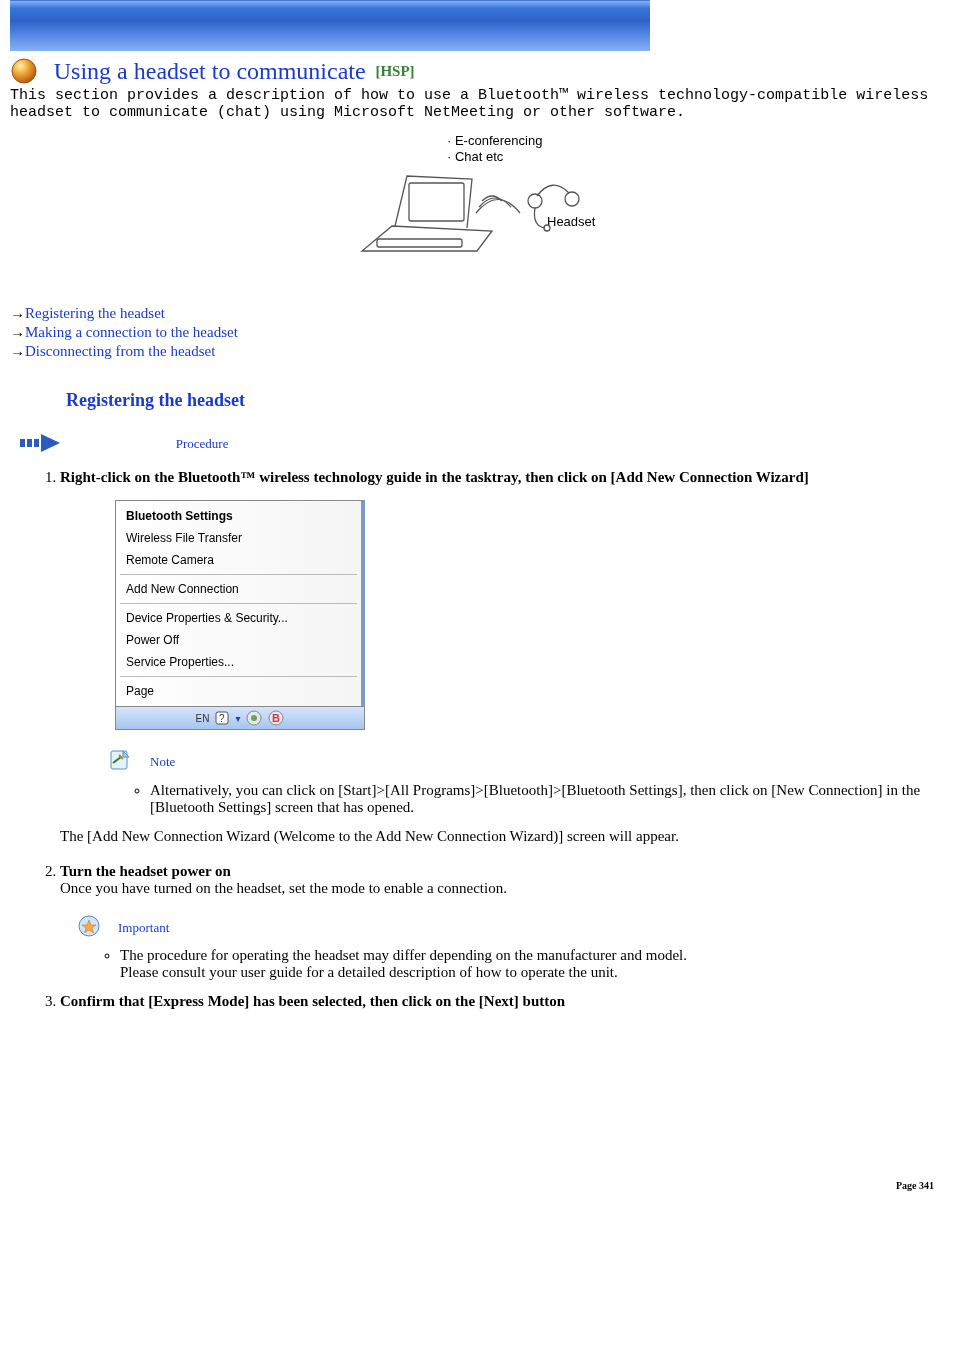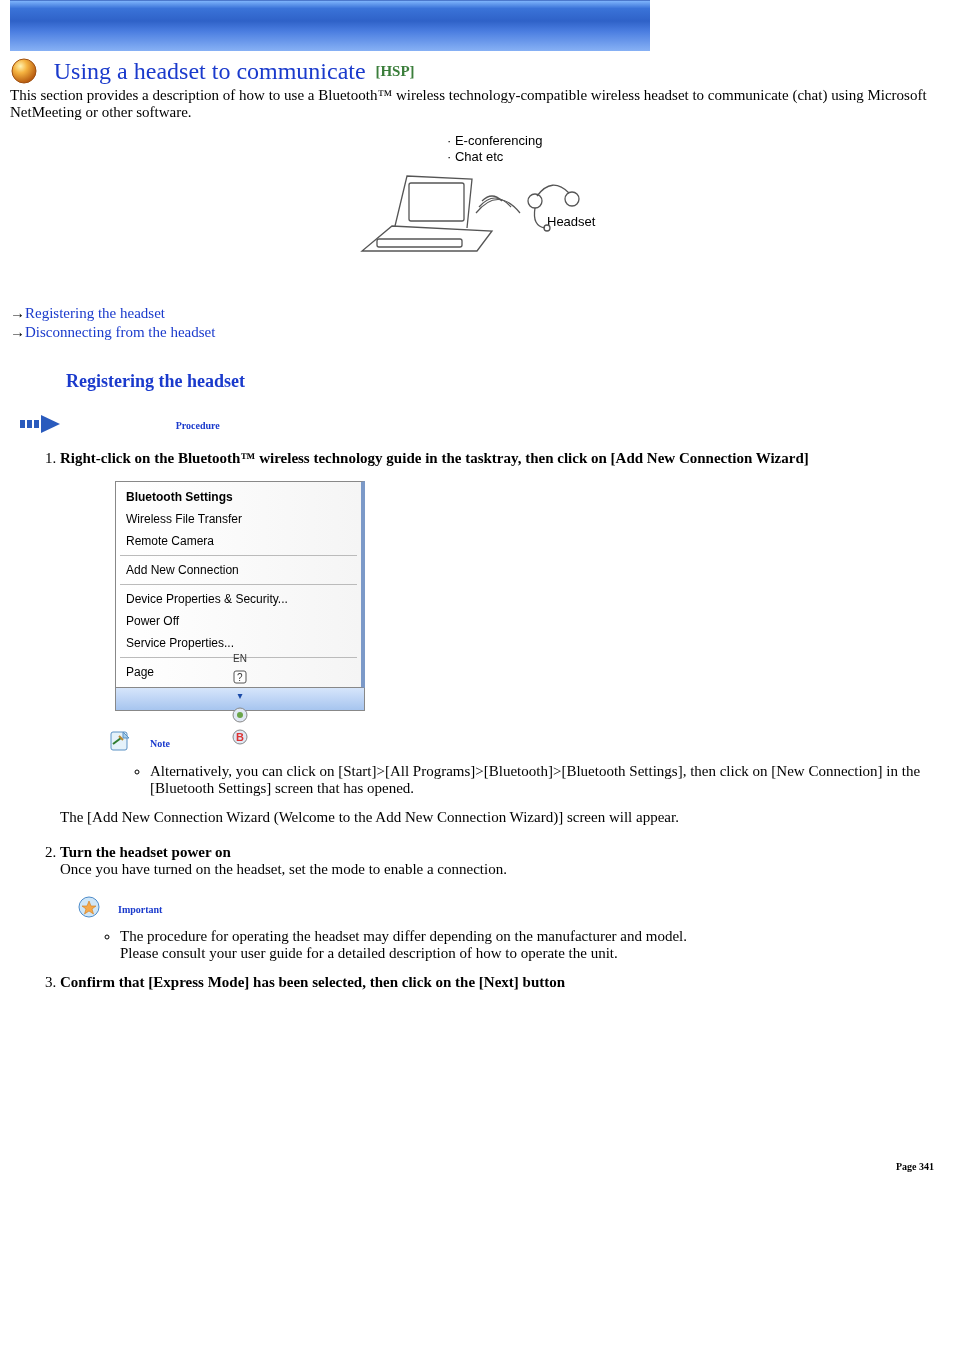--- a/index.html
+++ b/index.html
@@ -33,21 +33,21 @@
     color: #1a3acc;
     vertical-align: middle;
   }
   .title-tag {
     font-size: 15px;
     font-weight: bold;
     color: #3b7e3b;
     vertical-align: middle;
     margin-left: 6px;
   }
-  .intro p { margin: 2px 0 10px 0; }
+  .intro p { margin: 2px 0 10px 0; font-family: Liberation Mono, monospace; }
   .diagram-area {
     text-align: center;
     margin: 10px auto;
   }
   .diagram-area svg { display: inline-block; }
   .links { margin-top: 20px; }
   .links div { margin: 2px 0; }
   .links a { color: #1a3acc; text-decoration: none; }
   .arrow { color: #000; }
   .section-heading {
@@ -55,22 +55,22 @@
     font-weight: bold;
     color: #1a3acc;
     margin: 30px 0 20px 56px;
   }
   .arrow-icon {
     display: inline-block;
     vertical-align: middle;
     margin-right: 20px;
   }
   .proc-label, .note-label, .imp-label {
-    font-weight: bold;
-    font-size: 10px;
+    font-weight: normal;
+    font-size: 13px;
     color: #1a3acc;
   }
   .proc-row { margin: 10px 0 10px 10px; }
   .proc-row .proc-label { margin-left: 90px; }
   ol.steps { margin: 8px 0 0 30px; padding-left: 20px; }
   ol.steps > li { margin-bottom: 10px; }
   .step-title { font-weight: bold; }
   .menu-shot {
     margin: 14px 0 14px 55px;
     width: 250px;
@@ -97,21 +97,20 @@
     height: 22px;
     background: linear-gradient(to bottom, #d6e5fb, #a7c5ef);
     border: 1px solid #888;
     border-top: none;
     display: flex;
     align-items: center;
     justify-content: center;
     gap: 6px;
     font-size: 10px;
     color: #333;
-    flex-direction: column;
   }
   .tray-icon { display: inline-flex; }
   .note-row {
     margin: 18px 0 6px 48px;
     display: flex;
     align-items: center;
     gap: 18px;
   }
   ul.circ {
     list-style-type: circle;
@@ -181,20 +180,21 @@
       <circle cx="218" cy="70" r="7"></circle>
       <circle cx="255" cy="68" r="7"></circle>
       <path d="M218 77 Q215 95 228 97"></path>
       <circle cx="230" cy="97" r="3"></circle>
     </g>
   </svg>
 </div>
 
 <div class="links">
   <div><span class="arrow">→</span><a href="#">Registering the headset</a></div>
+  <div><span class="arrow">→</span><a href="#">Making a connection to the headset</a></div>
   <div><span class="arrow">→</span><a href="#">Disconnecting from the headset</a></div>
 </div>
 
 <div class="section-heading">Registering the headset</div>
 
 <div class="proc-row">
   <span class="arrow-icon">
     <svg width="42" height="24" viewBox="0 0 42 24">
       <rect x="0" y="8" width="5" height="8" fill="#2a5bbd"></rect>
       <rect x="7" y="8" width="5" height="8" fill="#2a5bbd"></rect>

